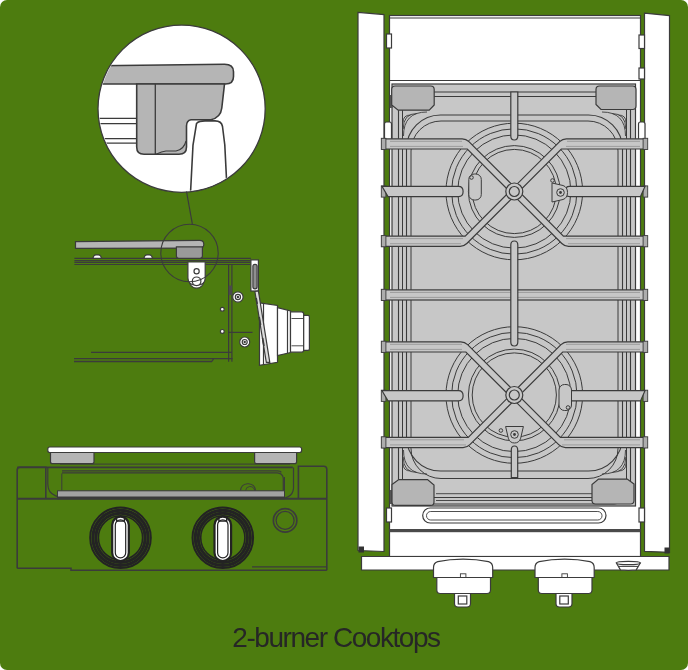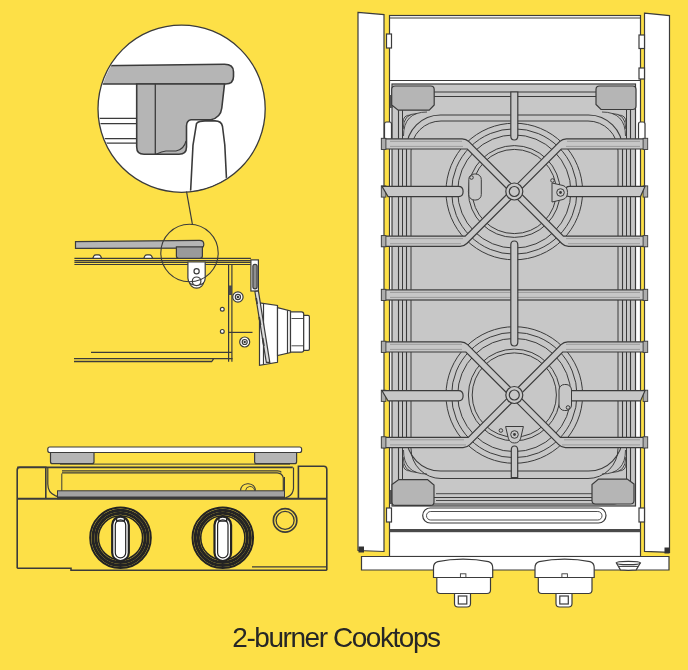--- a/index.html
+++ b/index.html
@@ -1,16 +1,16 @@
 <!DOCTYPE html>
 <html><head>
 <meta charset="utf-8">
 <style>
 html,body{margin:0;padding:0;background:#fff;}
-#wrap{width:688px;height:670px;position:relative;background:#fde047;}
+#wrap{width:688px;height:670px;position:relative;background:#4d7c0f;border-radius:7px;}
 svg{display:block;}
 </style>
 </head>
 <body>
 <div id="wrap">
 <svg width="688" height="670" viewBox="0 0 688 670">
 <defs>
 <clipPath id="detailclip">
           <circle cx="181.6" cy="108.7" r="82.5"></circle>
         </clipPath>

